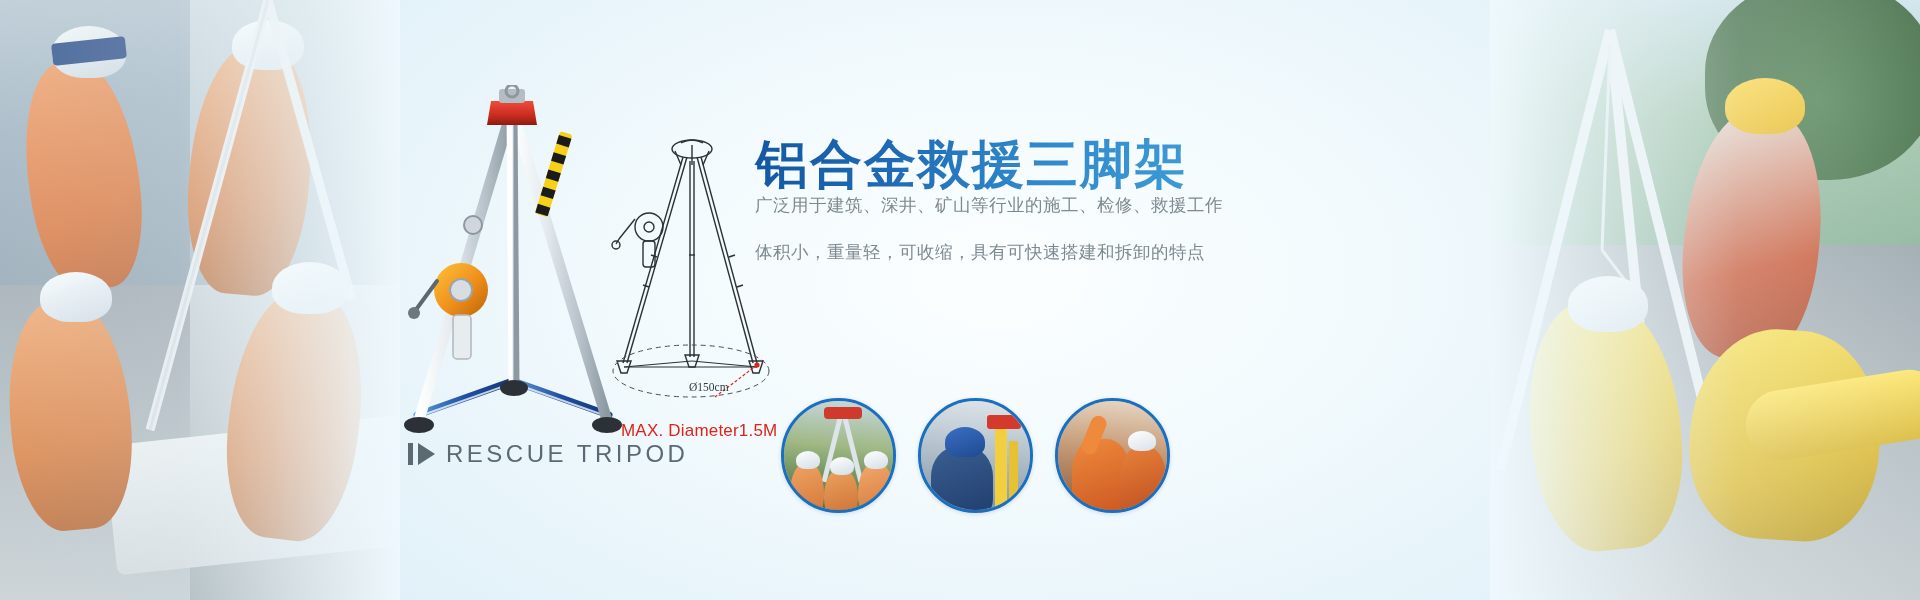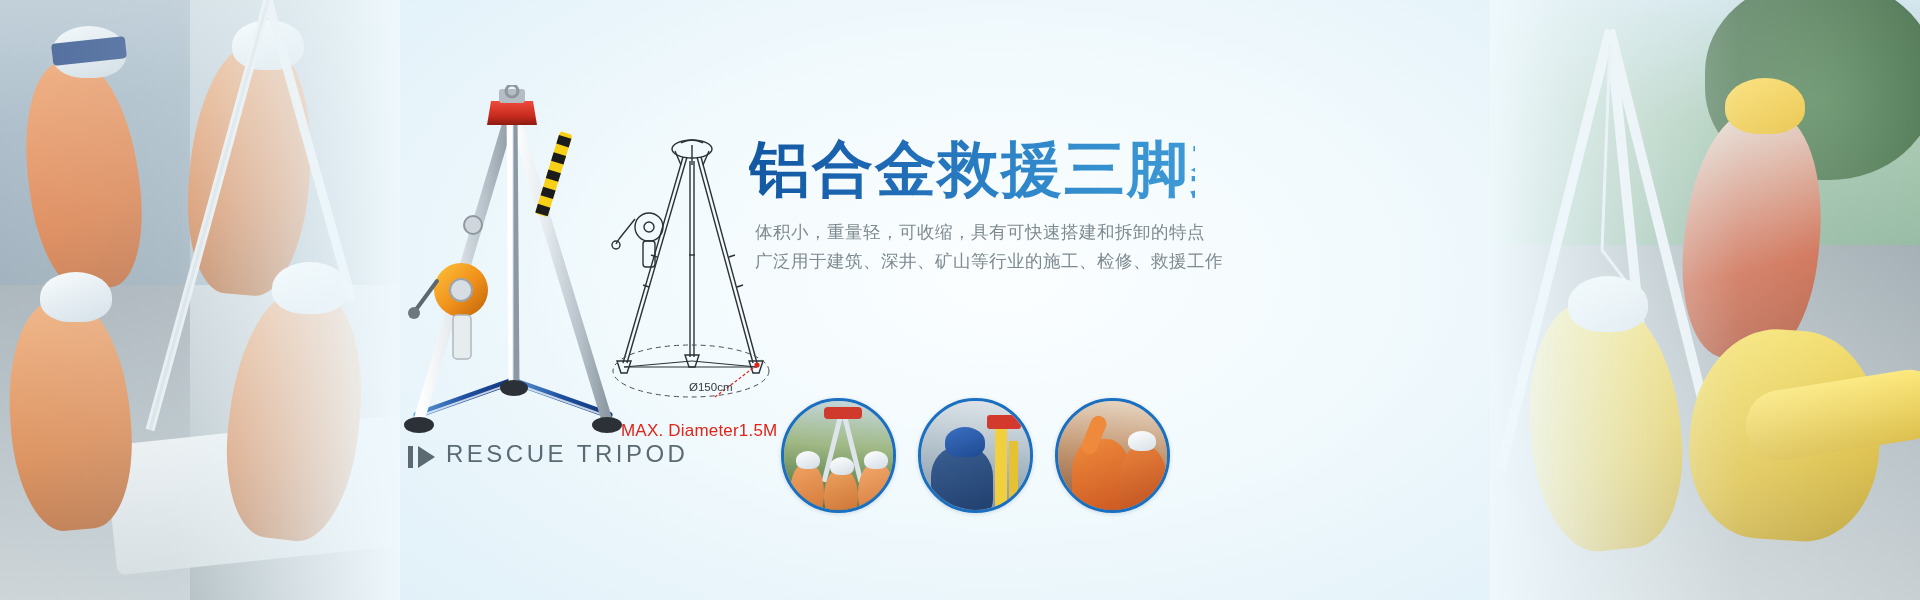--- a/index.html
+++ b/index.html
@@ -91,21 +91,21 @@
   #tripod-line  { left:605px; top:135px; width:175px; height:270px; }
 
   
   #headline {
     position:absolute;
     left:755px; top:138px;
     width:440px;
     text-align:center;
   }
   #title {
-    font-size:61px;
+    font-size:52px;
     line-height:1;
     font-weight:700;
     letter-spacing:2px;
     font-family:"DejaVu Sans","Liberation Sans", sans-serif;
     background:linear-gradient(100deg,#1257a0 0%, #1e68b4 30%, #2f87c9 62%, #3e9bd6 100%);
     -webkit-background-clip:text;
     background-clip:text;
     color:transparent;
     white-space:nowrap;
     margin-left:-6px;
@@ -165,41 +165,41 @@
 
   .t3 .b1 { position:absolute; left:14px; top:38px; width:58px; height:82px; border-radius:40% 40% 30% 30%; background:linear-gradient(160deg,#ef8a3c,#c8531f); }
   .t3 .arm{ position:absolute; left:28px; top:14px; width:16px; height:40px; border-radius:8px; background:#ef8a3c; transform:rotate(22deg); }
   .t3 .b2 { position:absolute; left:62px; top:46px; width:46px; height:74px; border-radius:40% 40% 30% 30%; background:linear-gradient(160deg,#e8823a,#b9491d); }
   .t3 .hm { position:absolute; left:70px; top:30px; width:28px; height:20px; border-radius:50% 50% 40% 40%; background:linear-gradient(160deg,#fff,#d7e1e8); }
 
   
   #rescue-label {
     position:absolute;
     left:408px; top:440px;
-    display:flex; align-items:flex-end; gap:11px;
+    display:flex; align-items:center; gap:11px;
   }
   #rescue-label .play {
     width:0; height:0;
     border-left:17px solid #5a6a73;
     border-top:11px solid transparent;
     border-bottom:11px solid transparent;
   }
   #rescue-label .bar {
     width:5px; height:22px; background:#5a6a73; margin-right:-6px;
   }
   #rescue-text {
     font-size:24px; letter-spacing:3.5px; color:#5a6a73; font-weight:400;
     font-family:"Liberation Sans", sans-serif;
   }
 
   
   #dia-label {
     position:absolute; left:689px; top:381px;
     font-size:11.5px; color:#333c42;
-    font-family:Liberation Sans, sans-serif;
+    font-family:Liberation Serif, serif;
   }
   #max-dia {
     position:absolute; left:621px; top:421px;
     font-size:17px; color:#e02417; letter-spacing:0.2px;
     font-family:"Liberation Sans", sans-serif;
     white-space:nowrap;
   }
 
   
   #watermark {
@@ -383,22 +383,22 @@
       </g>
       <circle cx="152" cy="230" r="2.6" fill="#e02417"></circle>
     </svg>
   </div>
 
   <span id="dia-label">Ø150cm</span>
   <span id="max-dia">MAX. Diameter1.5M</span>
 
   <div id="headline">
     <h1 id="title">铝合金救援三脚架</h1>
+    <p class="sub" id="sub2">广泛用于建筑、深井、矿山等行业的施工、检修、救援工作</p>
     <p class="sub" id="sub1">体积小，重量轻，可收缩，具有可快速搭建和拆卸的特点</p>
-    <p class="sub" id="sub2">广泛用于建筑、深井、矿山等行业的施工、检修、救援工作</p>
   </div>
 
   <div id="thumbs">
     <div class="thumb t1">
       <div class="t-bg"></div>
       <div class="leg lg1"></div>
       <div class="leg lg2"></div>
       <div class="cap"></div>
       <div class="t-fig f1"></div>
       <div class="t-fig f2"></div>

